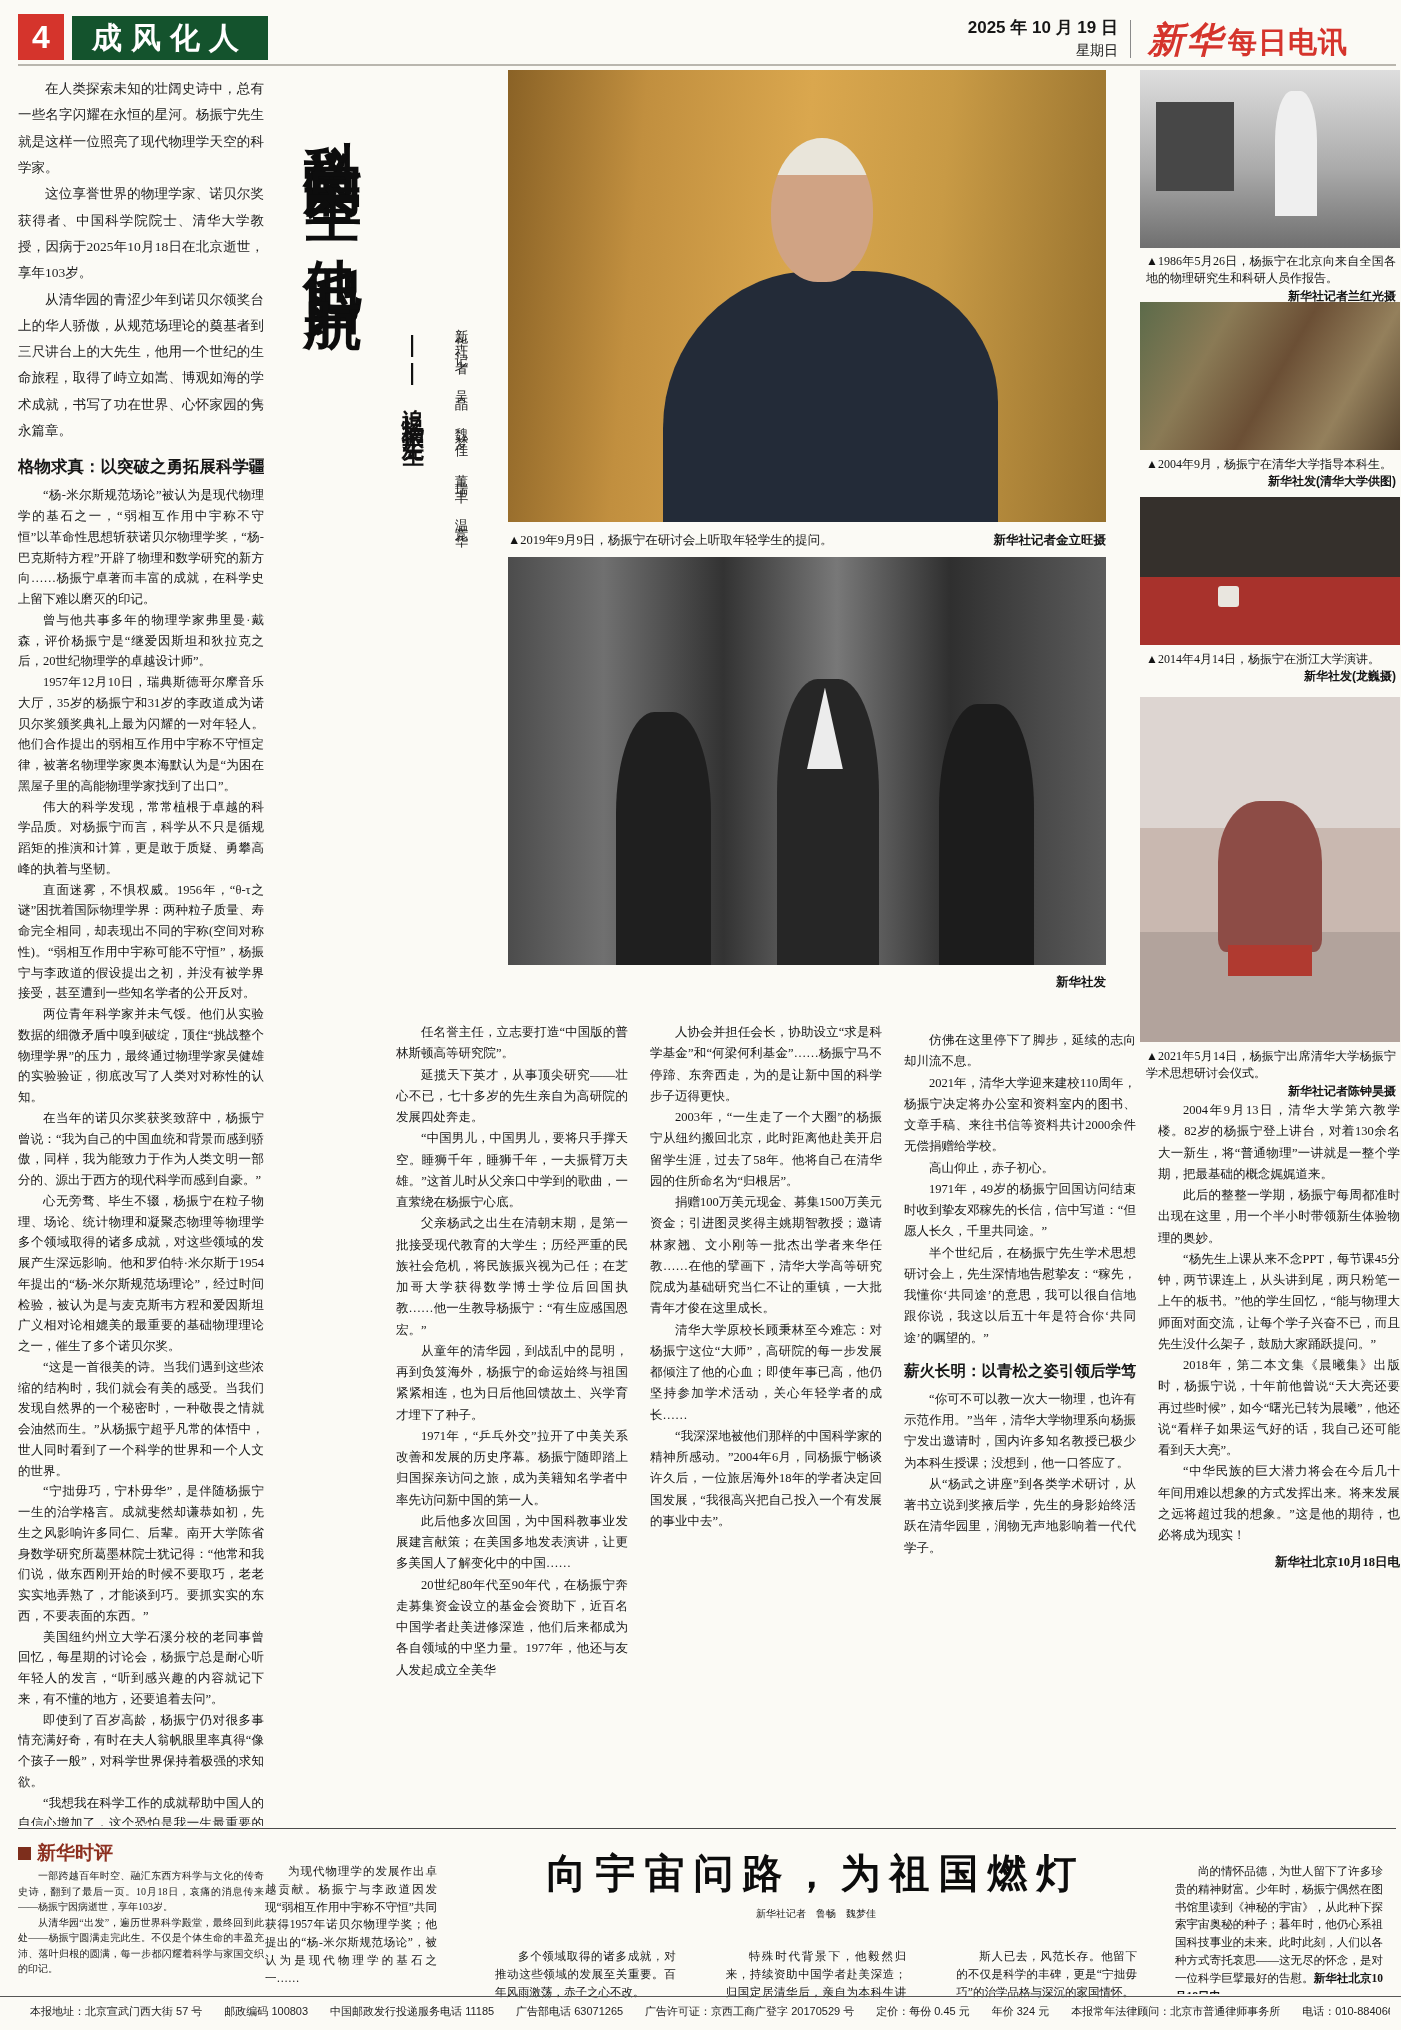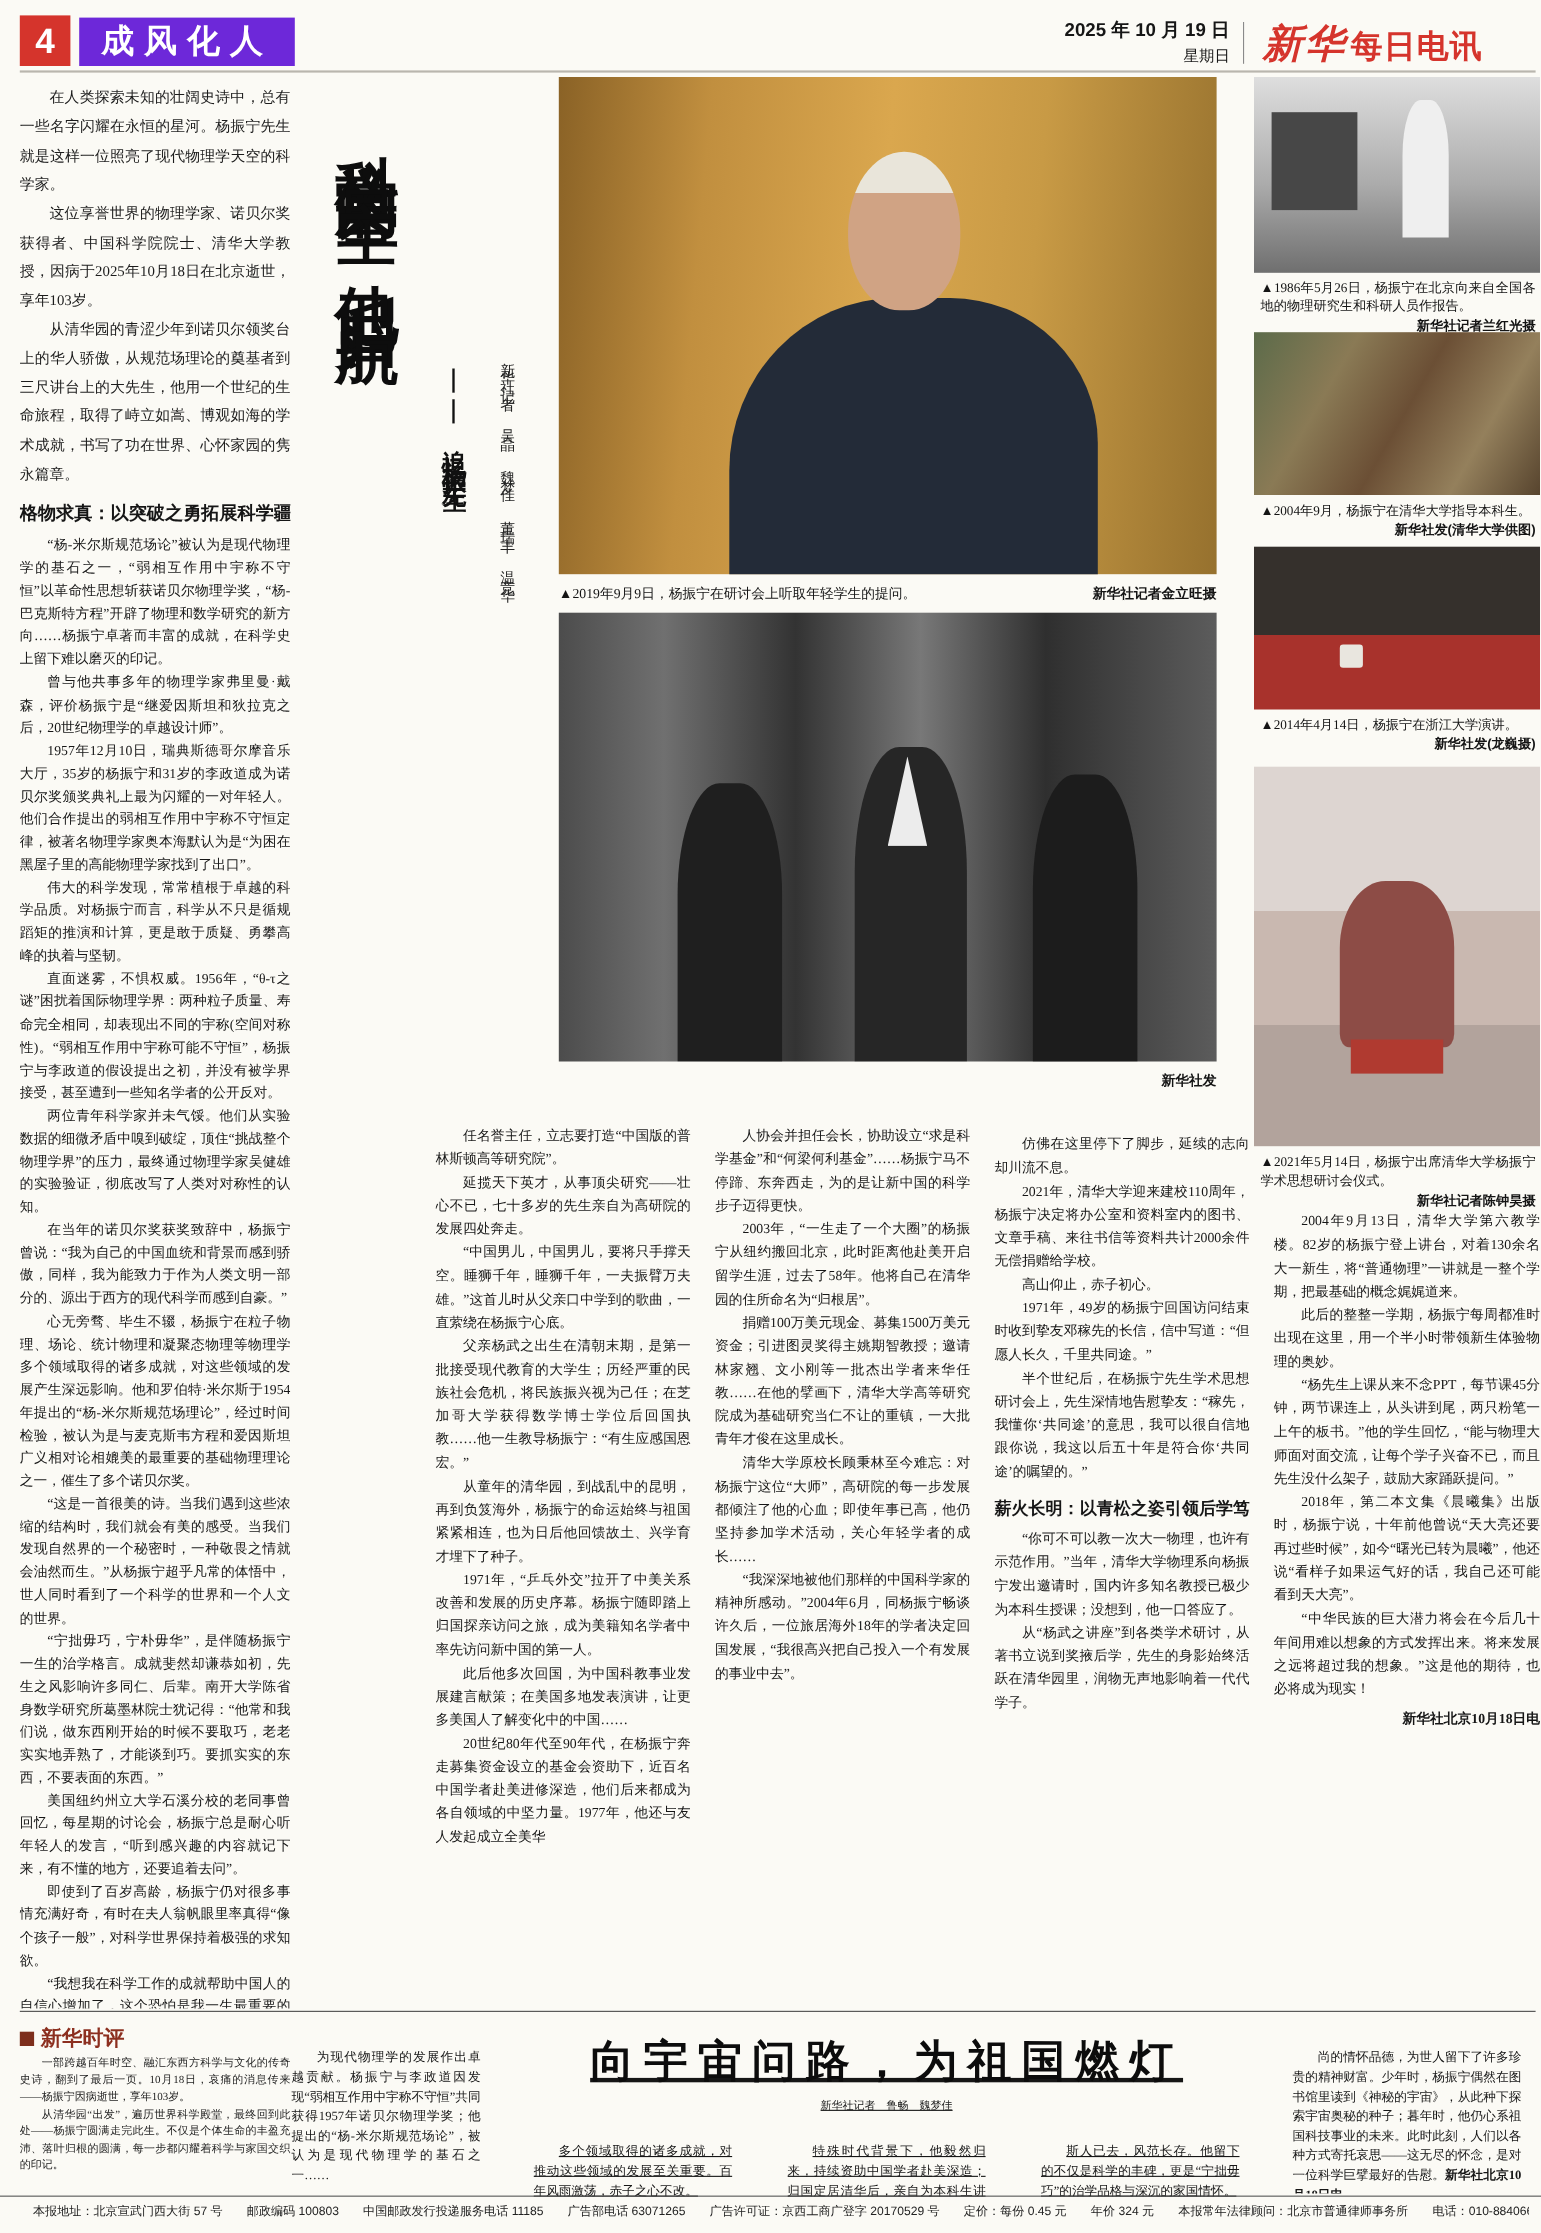--- a/index.html
+++ b/index.html
@@ -2,21 +2,21 @@
 <html><head>
 <meta charset="utf-8">
 <style>
   html,body{margin:0;padding:0;background:#e8e6e0;}
   .page{position:relative;width:1401px;height:2030px;margin:0 auto;background:#fbfaf5;overflow:hidden;
         font-family:"Liberation Serif",serif;color:#161616;}
   .abs{position:absolute;}
   
   .h-num{left:18px;top:14px;width:46px;height:46px;background:#d5342c;color:#fff;
          font:700 32px/46px "Liberation Sans",sans-serif;text-align:center;}
-  .h-sec{left:72px;top:16px;width:196px;height:44px;background:#6d28d9;color:#fff;
+  .h-sec{left:72px;top:16px;width:196px;height:44px;background:#14532d;color:#fff;
          font:900 30px/44px "Liberation Sans",sans-serif;letter-spacing:9px;text-align:center;}
   .h-date{right:283px;top:16px;text-align:right;font-family:"Liberation Sans",sans-serif;}
   .h-date .d1{font-size:17px;font-weight:700;}
   .h-date .d2{font-size:14px;margin-top:3px;}
   .h-div{left:1130px;top:20px;width:1px;height:38px;background:#8a8a8a;}
   .h-logo{left:1148px;top:16px;width:248px;font-weight:900;color:#d5342c;white-space:nowrap;}
   .h-logo .l1{font:italic 900 36px "Liberation Serif",serif;letter-spacing:2px;}
   .h-logo .l2{font:900 29px "Liberation Sans",sans-serif;letter-spacing:1px;}
   .h-rule{left:18px;top:64px;width:1378px;height:2px;background:#b9b6ae;}
   
@@ -78,21 +78,21 @@
   .dateline{text-align:right;font-weight:700;text-indent:0 !important;margin-top:6px !important;}
   
   .cmt-rule{left:18px;top:1828px;width:1378px;height:1px;background:#4a4a4a;}
   .cmt-mark{left:18px;top:1840px;display:flex;align-items:center;gap:6px;
             font:700 19px "Liberation Sans",sans-serif;color:#8c2f1f;}
   .cmt-mark .sq{width:13px;height:13px;background:#7d2e1c;display:inline-block;}
   .cmt-left{left:18px;top:1868px;width:246px;height:124px;overflow:hidden;text-align:justify;}
   .cmt-left p{font-size:10px;line-height:1.55;text-indent:2em;margin:0;color:#1d1d1d;}
   .cmt-colA{left:248px;top:1846px;width:206px;height:146px;overflow:hidden;text-align:justify;}
   .cmt-colA p,.cmt-cols div,.cmt-colF p{font-size:11.5px;line-height:1.55;margin:17px;text-indent:2em;}
-  .cmt-center{left:468px;top:1846px;width:676px;text-align:center;text-decoration:underline;}
+  .cmt-center{left:478px;top:1846px;width:676px;text-align:center;}
   .cmt-headline{font:800 40px "Liberation Serif",serif;letter-spacing:9px;color:#0c0c0c;white-space:nowrap;}
   .cmt-byline{margin-top:6px;font-size:10px;color:#222;}
   .cmt-cols{display:flex;gap:16px;margin-top:10px;text-align:justify;}
   .cmt-cols > div{flex:1;overflow:hidden;height:52px;}
   .cmt-colF{left:1158px;top:1846px;width:242px;height:148px;overflow:hidden;text-align:justify;}
   .cmt-colF .dl{font-weight:700;}
   
   .f-rule{left:0;top:1996px;width:1401px;height:1px;background:#555;}
   .footer{left:30px;top:2003px;width:1360px;font:11px/1.5 "Liberation Sans",sans-serif;
           color:#222;white-space:nowrap;overflow:hidden;}

